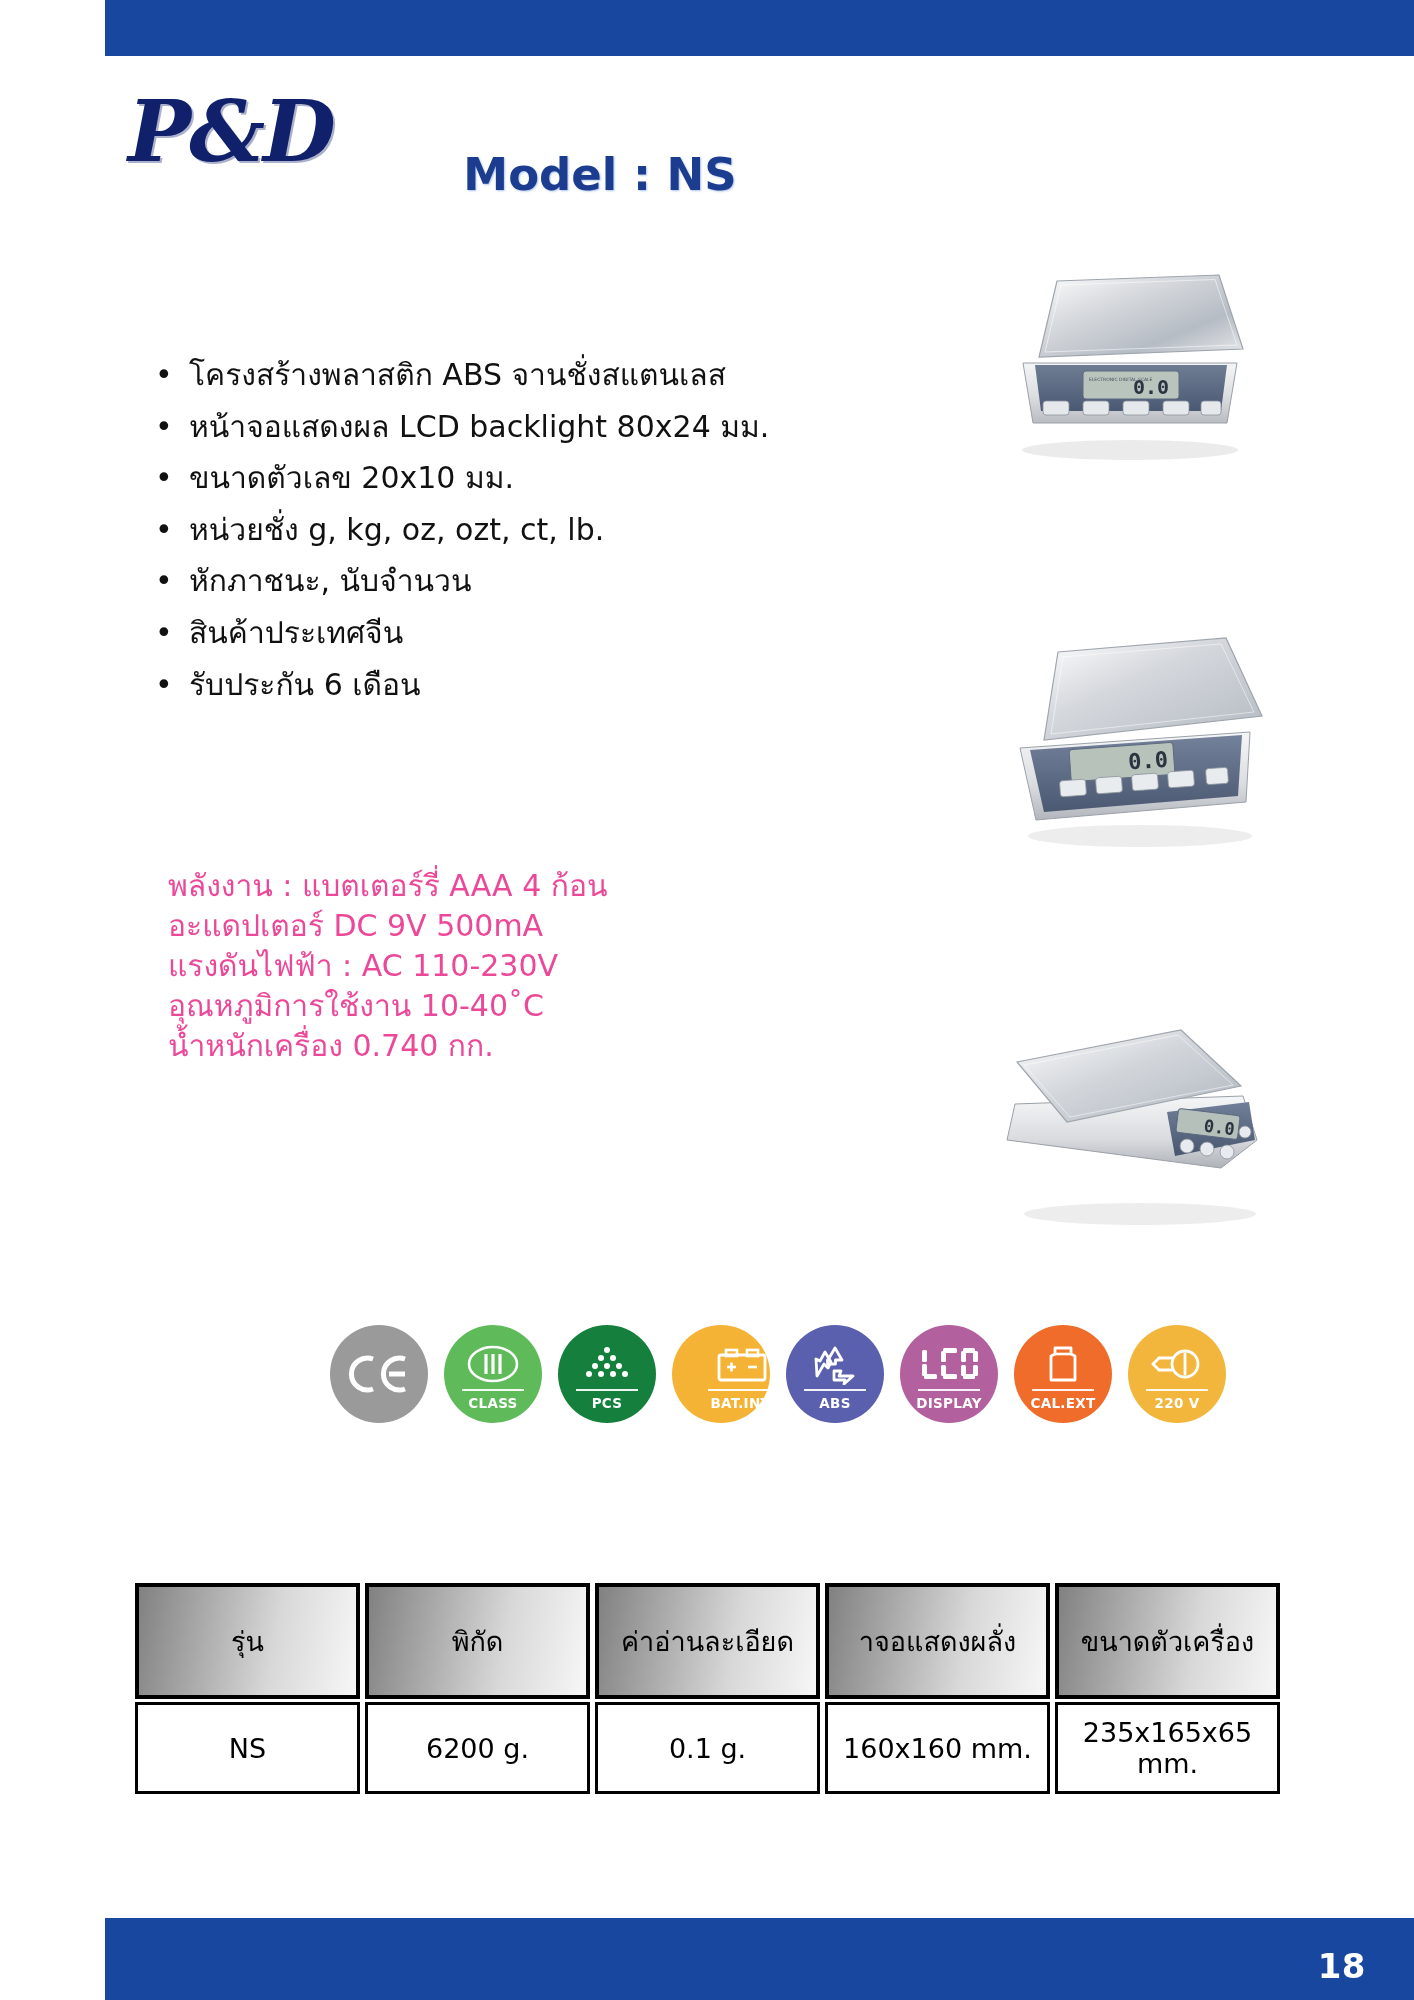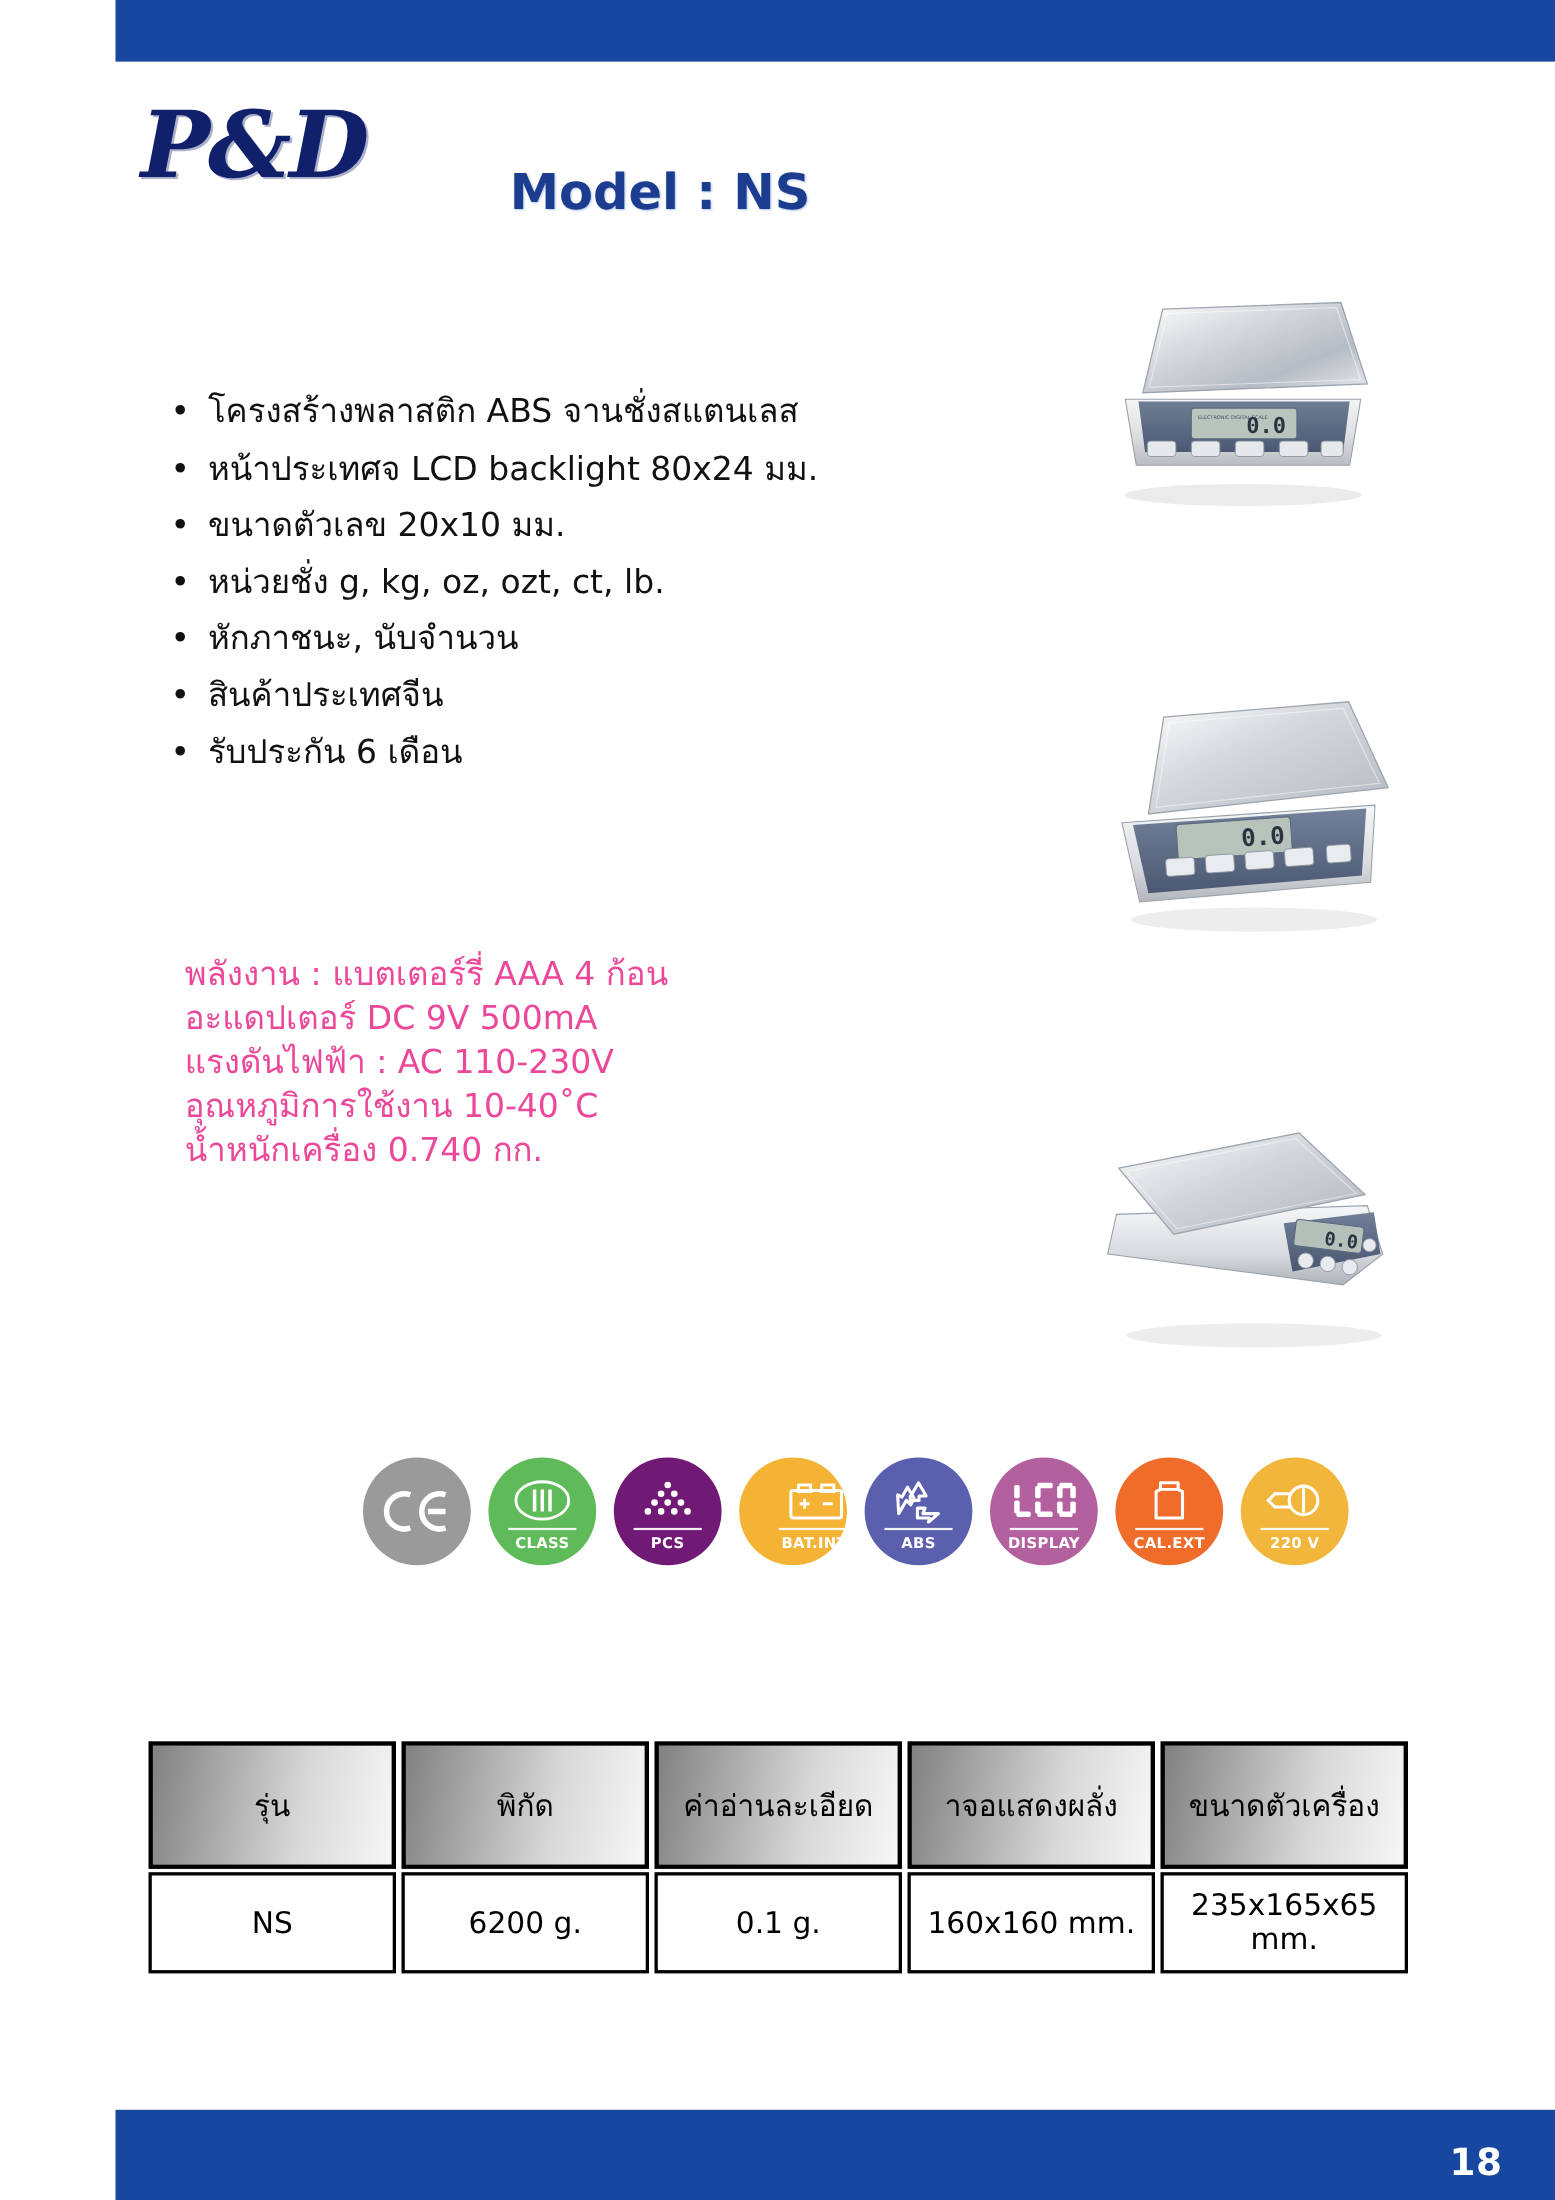--- a/index.html
+++ b/index.html
@@ -309,21 +309,21 @@
     </svg>
   </div>
 
   <div class="features">
     <div class="feat-row">
       <span class="feat-dot">•</span>
       <span class="feat-text">โครงสร้างพลาสติก ABS จานชั่งสแตนเลส</span>
     </div>
     <div class="feat-row">
       <span class="feat-dot">•</span>
-      <span class="feat-text">หน้าประเทศจ LCD backlight 80x24 มม.</span>
+      <span class="feat-text">หน้าจอแสดงผล LCD backlight 80x24 มม.</span>
     </div>
     <div class="feat-row">
       <span class="feat-dot">•</span>
       <span class="feat-text">ขนาดตัวเลข 20x10 มม.</span>
     </div>
     <div class="feat-row">
       <span class="feat-dot">•</span>
       <span class="feat-text">หน่วยชั่ง g, kg, oz, ozt, ct, lb.</span>
     </div>
     <div class="feat-row">
@@ -368,21 +368,21 @@
             <line x1="20" y1="10" x2="20" y2="30"></line>
             <line x1="27" y1="10" x2="27" y2="30"></line>
             <line x1="34" y1="10" x2="34" y2="30"></line>
           </g>
         </svg>
       </div>
       <div class="badge-rule"></div>
       <div class="badge-label">CLASS</div>
     </div>
 
-    <div class="badge" style="background:#701a75;text-align:right;">
+    <div class="badge" style="background:#15803d;text-align:right;">
       <div class="badge-glyph">
         <svg width="48" height="40" viewBox="0 0 48 40">
           <g fill="#fff">
             <circle cx="24" cy="6" r="3"></circle>
             <circle cx="18" cy="14" r="3"></circle>
               <circle cx="30" cy="14" r="3"></circle>
             <circle cx="12" cy="22" r="3"></circle>
               <circle cx="24" cy="22" r="3"></circle>
               <circle cx="36" cy="22" r="3"></circle>
             <circle cx="6" cy="30" r="3"></circle>

